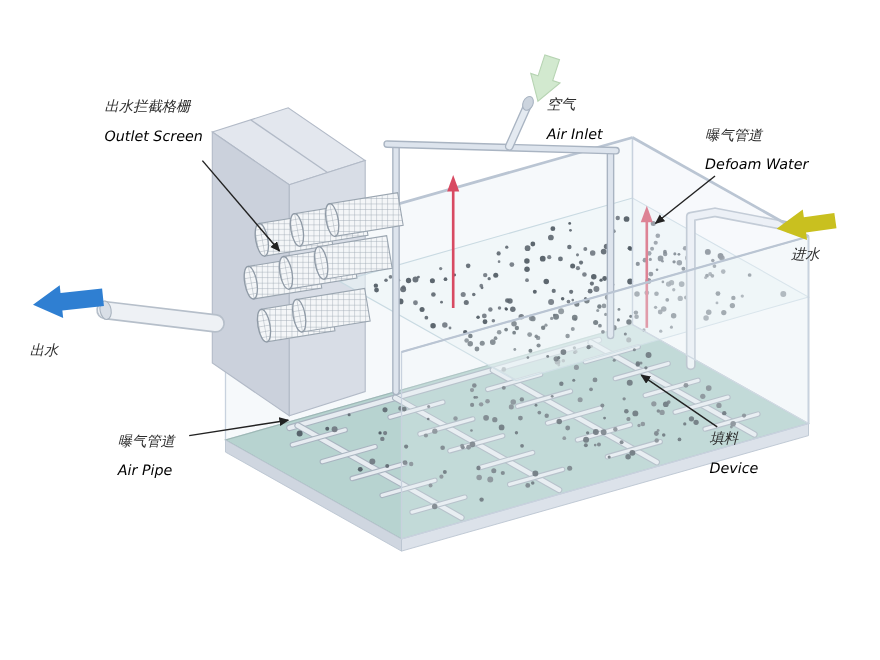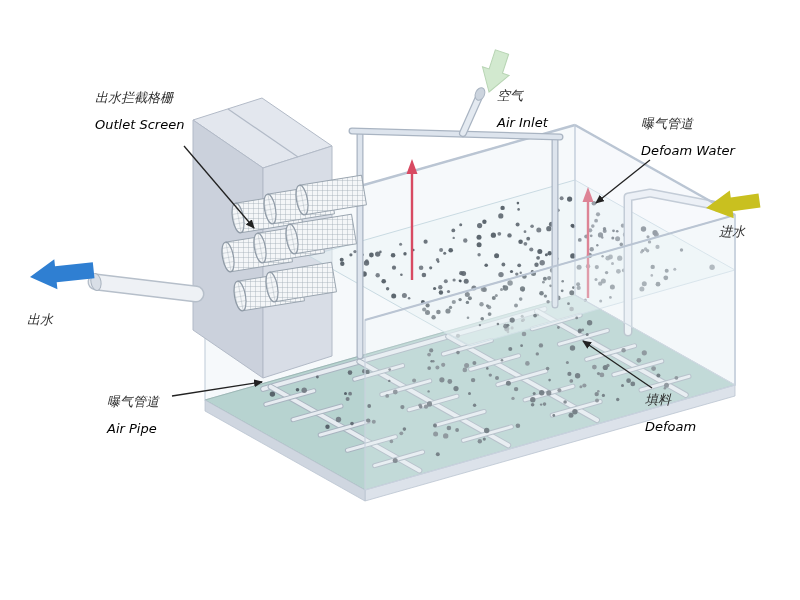--- a/index.html
+++ b/index.html
@@ -530,16 +530,16 @@
 </div>
 <div class="label" style="left:27px;top:306px;">
   <span class="zh">出水</span>
 </div>
 <div class="label" style="left:107px;top:388px;">
   <span class="zh">曝气管道</span>
   <span class="en">Air Pipe</span>
 </div>
 <div class="label" style="left:645px;top:386px;">
   <span class="zh">填料</span>
-  <span class="en">Defoam</span>
+  <span class="en">Device</span>
 </div>
 
 </div>
 
 </body></html>

